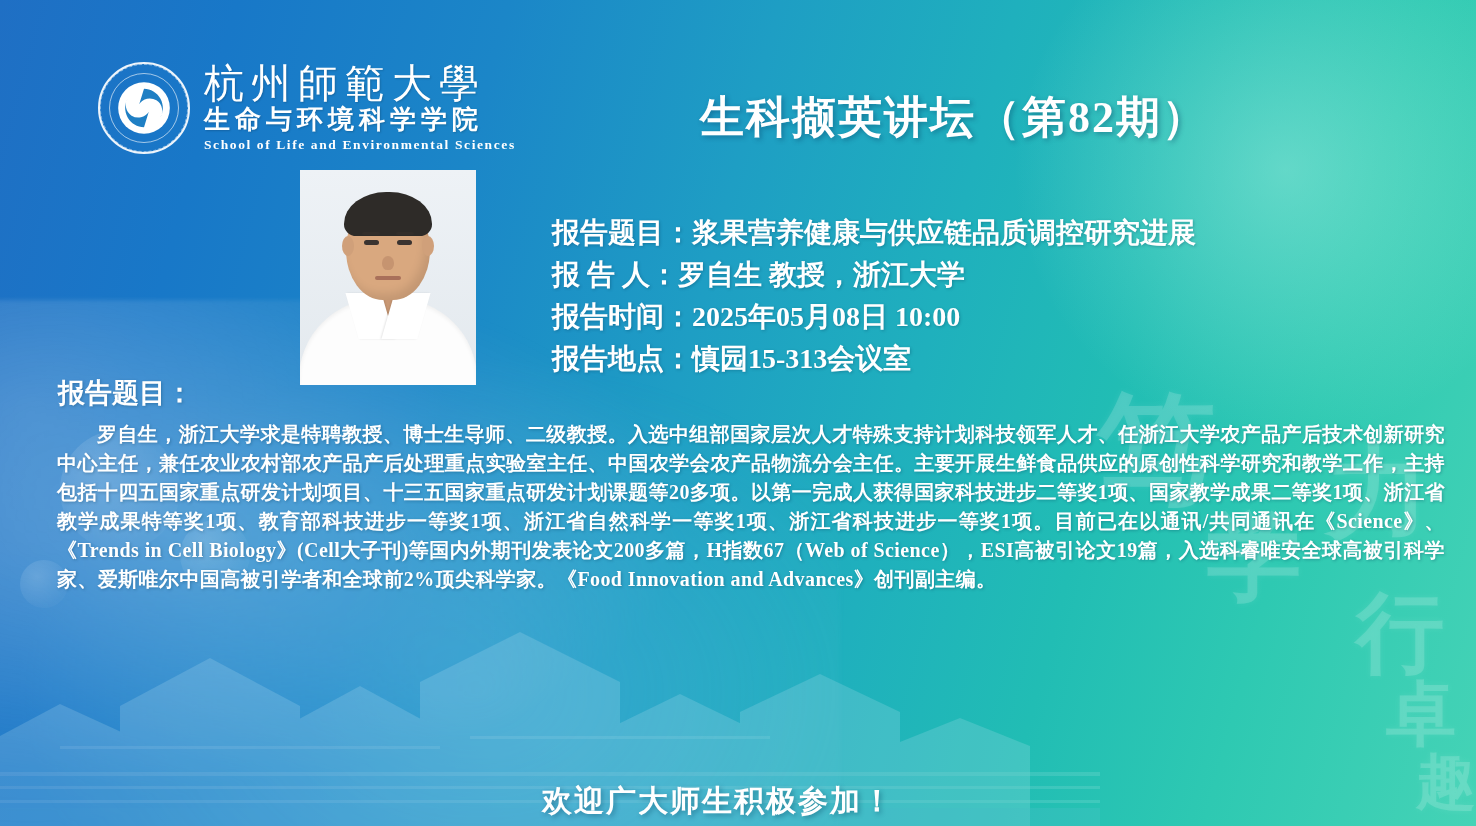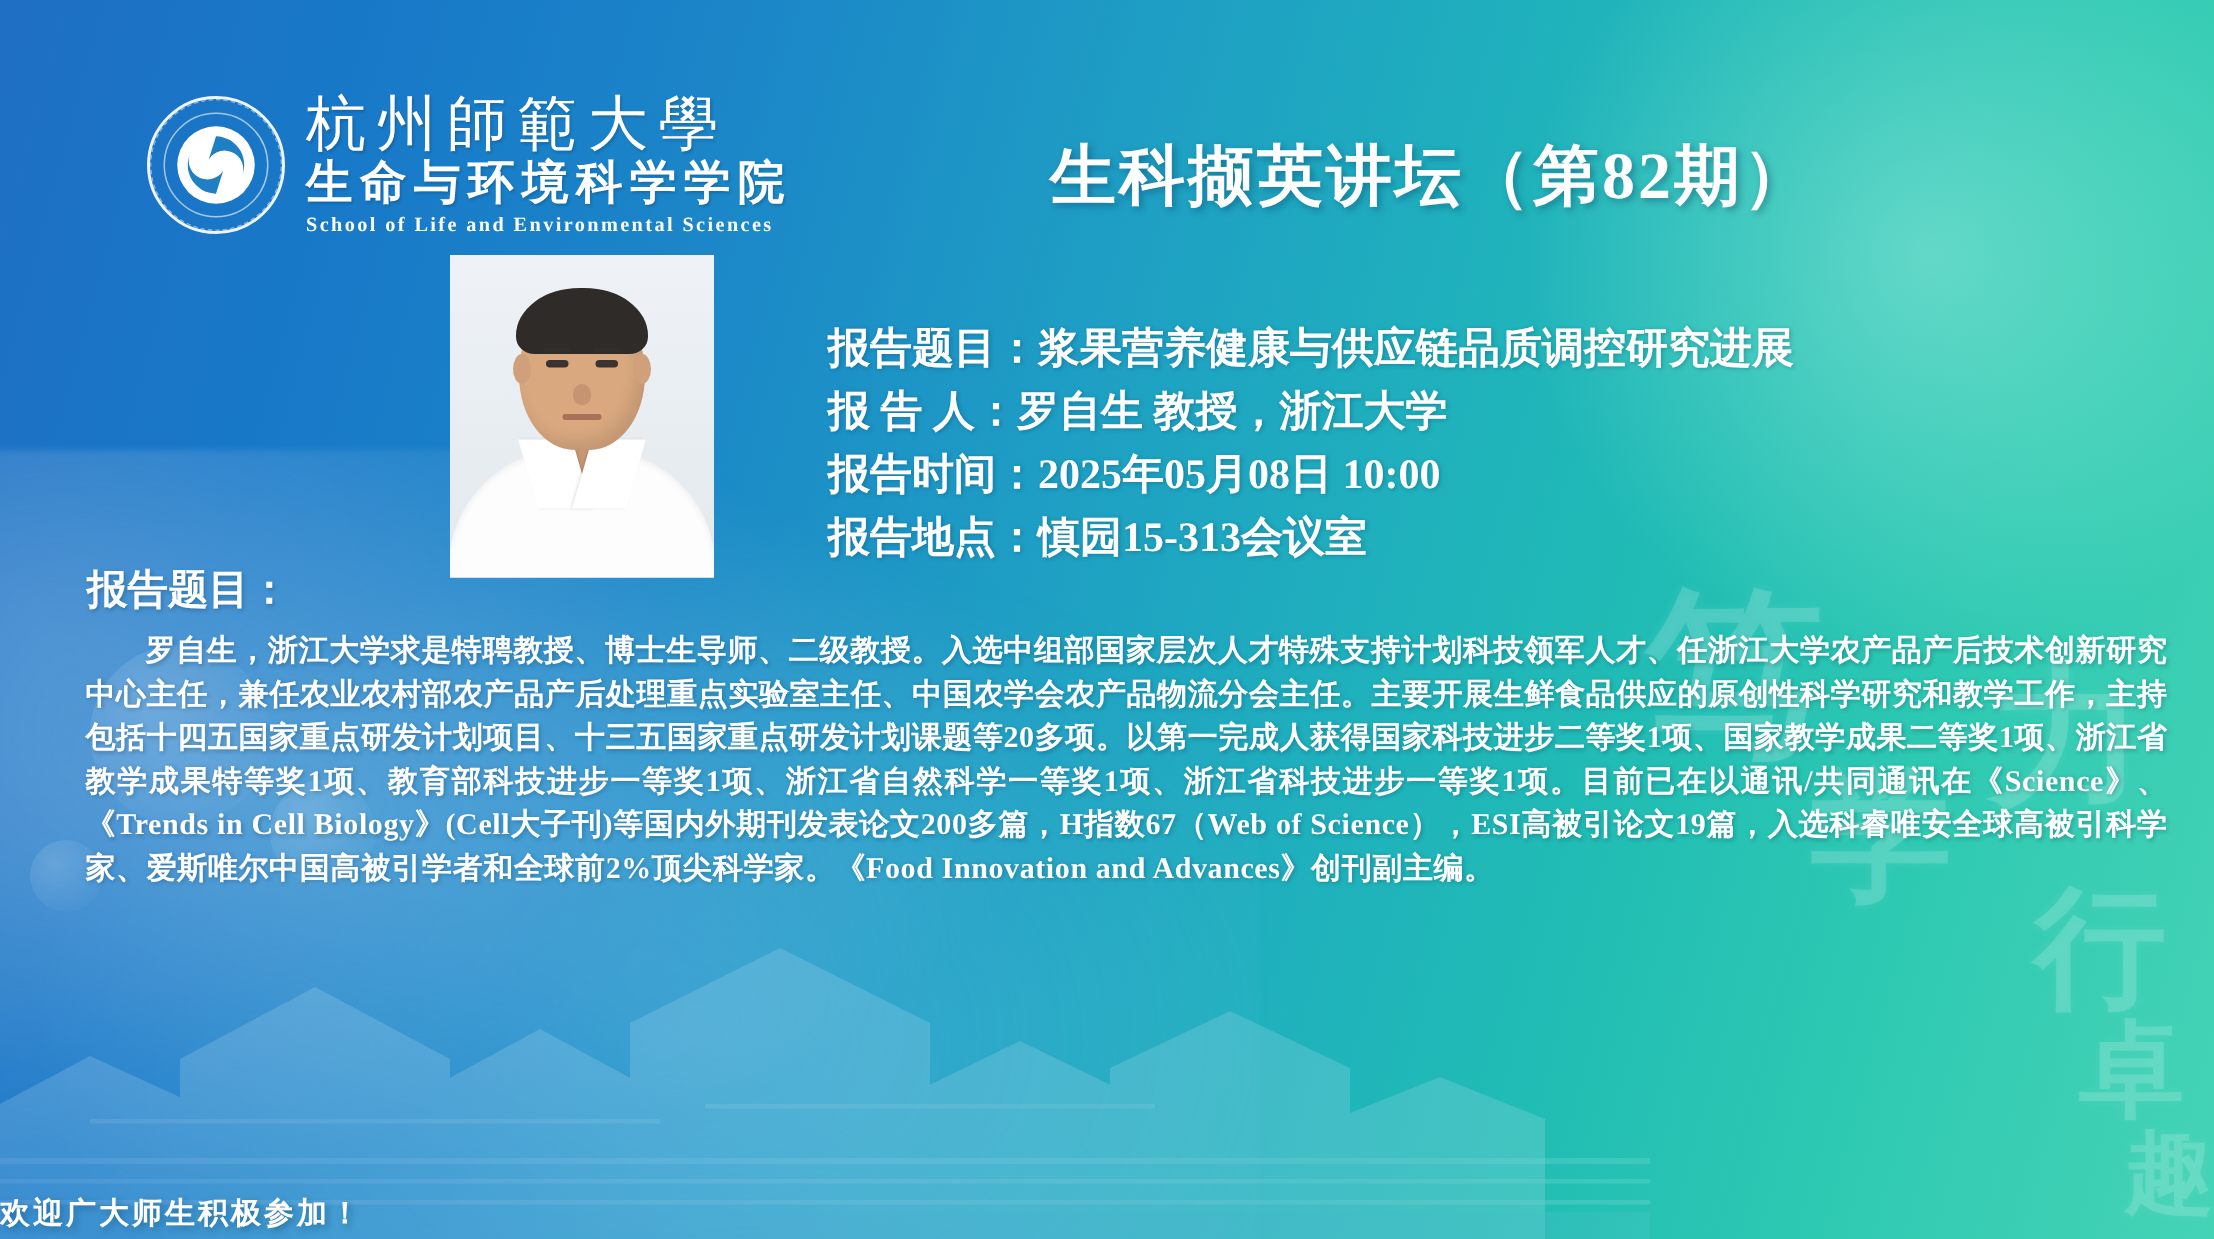--- a/index.html
+++ b/index.html
@@ -82,21 +82,21 @@
     position: absolute; inset: 0;
   }
   .logo-words { display: flex; flex-direction: column; }
   .logo-cn1 {
     color: #fff; font-size: 40px; letter-spacing: 7px;
     font-weight: normal; line-height: 1.06;
     font-family: "Liberation Serif", "DejaVu Serif", serif;
     text-shadow: 1px 1px 2px rgba(0,0,0,.18);
   }
   .logo-cn2 {
-    color: #fff; font-size: 31px; letter-spacing: 5px;
+    color: #fff; font-size: 26px; letter-spacing: 5px;
     font-weight: bold; line-height: 1.15;
     font-family: "Liberation Serif", "DejaVu Serif", serif;
     text-shadow: 1px 1px 2px rgba(0,0,0,.18);
   }
   .logo-en {
     color: #fff; font-size: 13.5px; font-weight: bold;
     letter-spacing: 1.6px; margin-top: 2px;
     font-family: "Liberation Serif", serif;
   }
 
@@ -199,22 +199,22 @@
     line-height: 29px;
     letter-spacing: .4px;
     text-align: justify;
     text-justify: inter-character;
     font-family: "Liberation Serif", "DejaVu Serif", serif;
     text-shadow: 1px 1px 3px rgba(0,50,80,.32);
     text-indent: 2em;
   }
   .welcome {
     position: absolute; left: 0; right: 0; bottom: 4px;
-    text-align: left;
-    color: #fff; font-weight: bold; font-size: 20px;
+    text-align: center;
+    color: #fff; font-weight: bold; font-size: 30px;
     letter-spacing: 2px;
     font-family: "Liberation Serif", "DejaVu Serif", serif;
     text-shadow: 2px 2px 5px rgba(0,60,90,.40);
     padding-right: 40px;
   }
 </style>
 </head>
 <body>
 
 <div id="poster">

